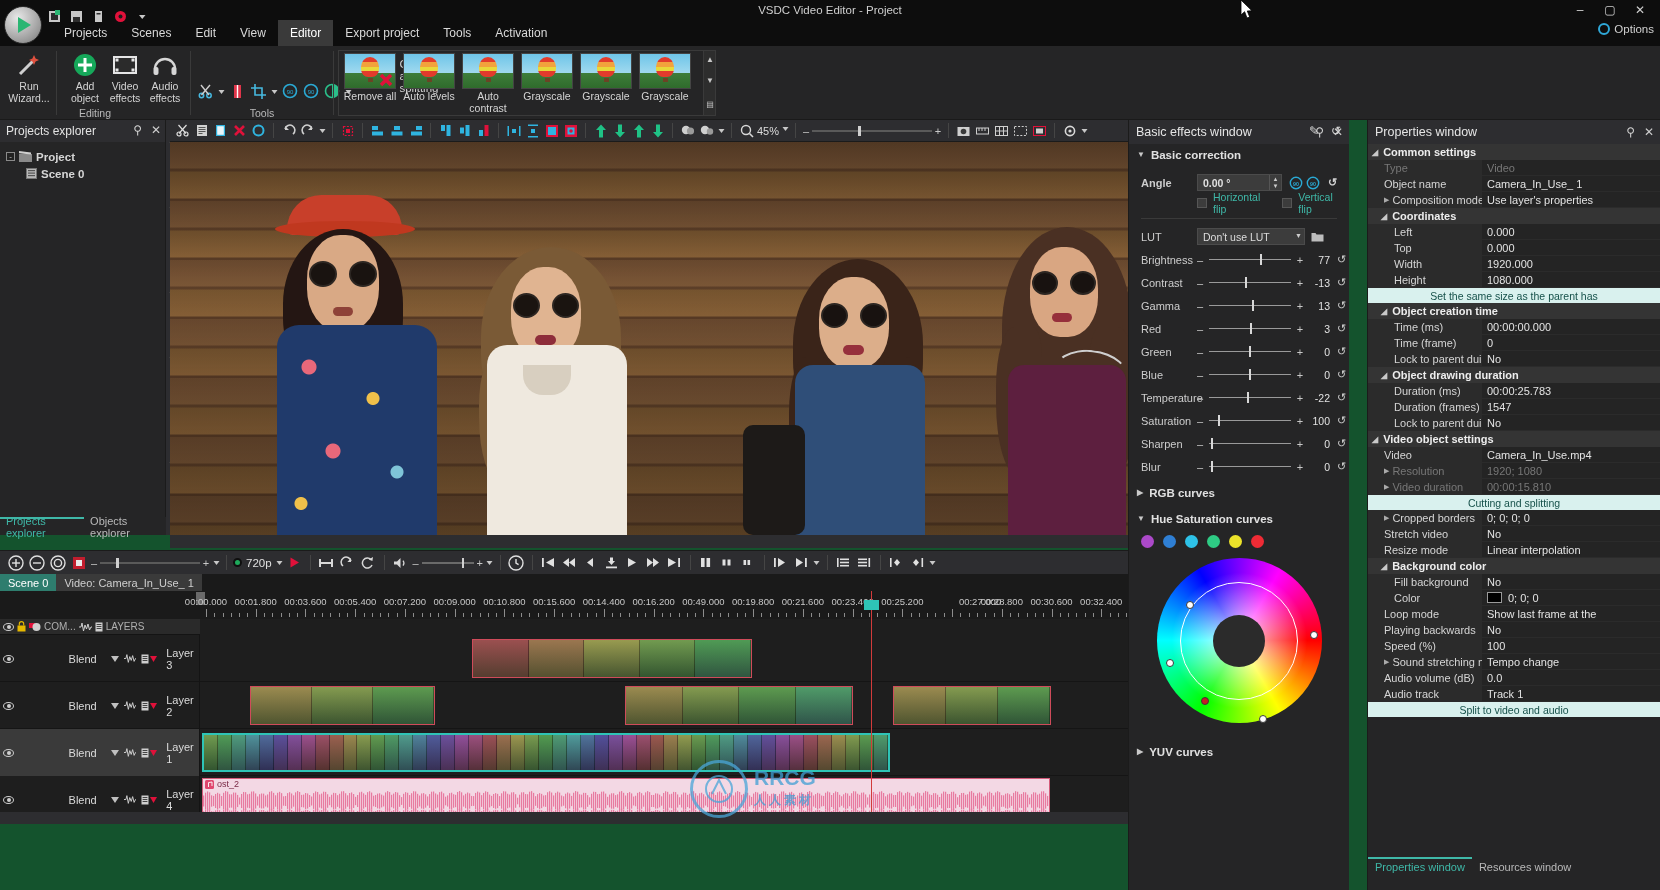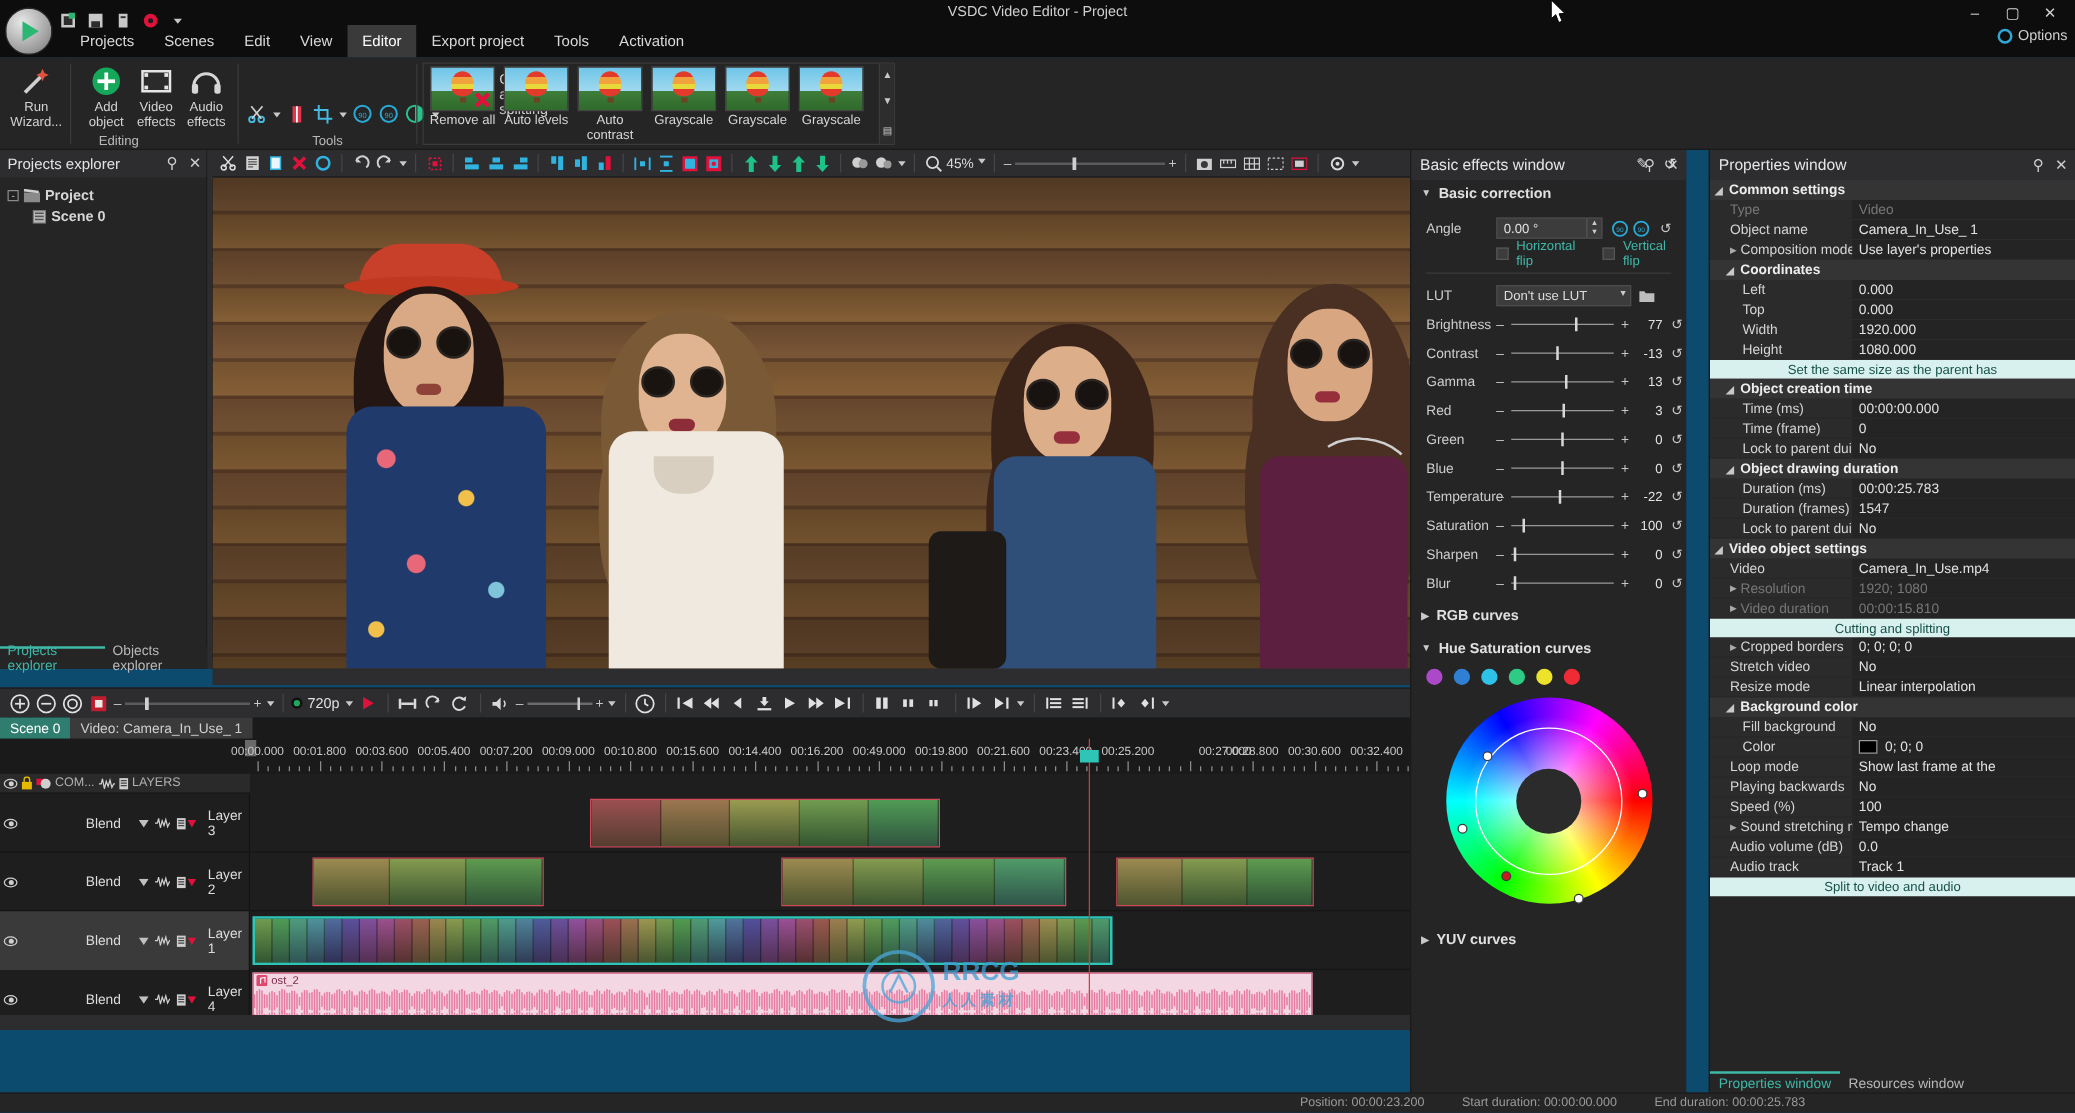--- a/index.html
+++ b/index.html
@@ -1,18 +1,18 @@
 <!DOCTYPE html>
 <html><head>
 <meta charset="utf-8">
 <style>
   * { box-sizing: border-box; margin:0; padding:0; }
   html,body { width:1660px; height:890px; overflow:hidden; background:#1e1e1e;
     font-family:"Liberation Sans", sans-serif; color:#d6d6d6; font-size:11px; }
-  .app { position:relative; width:1660px; height:890px; background:#0c4a6e; }
+  .app { position:relative; width:1660px; height:890px; background:#14532d; }
 
   
   .titlebar { position:absolute; left:0; top:0; width:1660px; height:20px; background:#0d0d0d;
     display:flex; align-items:center; }
   .title-center { position:absolute; left:0; right:0; text-align:center; font-size:11.5px; color:#cfcfcf; }
   .win-btns { position:absolute; right:4px; top:0; height:20px; display:flex; align-items:center; gap:14px; padding-right:8px; }
   .win-btn { width:16px; height:16px; color:#d0d0d0; font-size:12px; line-height:16px; text-align:center; cursor:pointer; }
 
   
   .menubar { position:absolute; left:0; top:20px; width:1660px; height:26px; background:#0d0d0d; }
@@ -2397,21 +2397,21 @@
         <span>⚲</span>
         <span>✕</span>
       </span>
     </div>
 
     <div class="sectionhdr">
       <span class="caret">▼</span>
       <span>Basic correction</span>
     </div>
 
-    <div class="rowf" style="margin-top:6px;">
+    <div class="rowf" style="margin-top:6px;font-weight:bold;">
       <span class="lbl">Angle</span>
       <span class="spin">
         <span>0.00 °</span>
         <span class="arrows">
             <span>▲</span>
             <span>▼</span>
           </span>
       </span>
       <span class="pt" style="margin-left:5px">
           <svg width="14" height="14" viewBox="0 0 16 16">
@@ -2737,32 +2737,18 @@
           <span class="v">Track 1</span>
         </div>
         <div class="cmdbar">Split to video and audio</div>
       </div>
     <div class="ptabs">
       <div class="ptab active">Properties window</div>
       <div class="ptab">Resources window</div>
     </div>
   </div>
 
-  <div class="status">
-    <span>
-      <span>Position:</span>
-      <span>00:00:23.200</span>
-    </span>
-    <span>
-      <span>Start duration:</span>
-      <span>00:00:00.000</span>
-    </span>
-    <span>
-      <span>End duration:</span>
-      <span>00:00:25.783</span>
-    </span>
-  </div>
 
   <svg style="position:absolute;left:1240px;top:0;" width="14" height="20" viewBox="0 0 14 20">
     <path d="M1 0 L1 15 L4.6 11.7 L7 18 L9.7 17 L7.3 11 L12 10.8 Z" fill="#fff" stroke="#000" stroke-width="0.8"></path>
   </svg>
 
 </div>
 
 </body></html>

